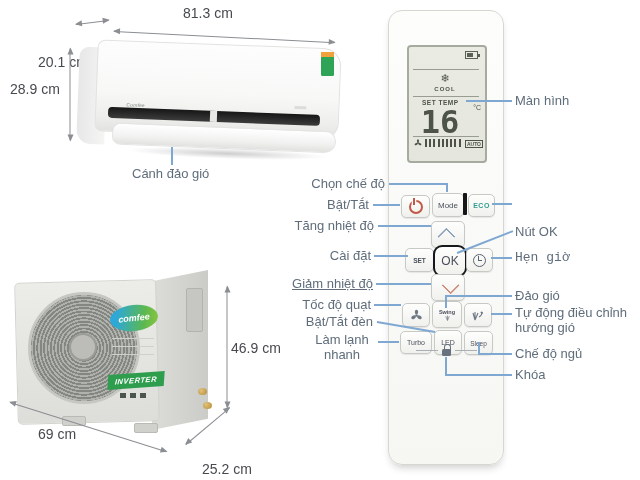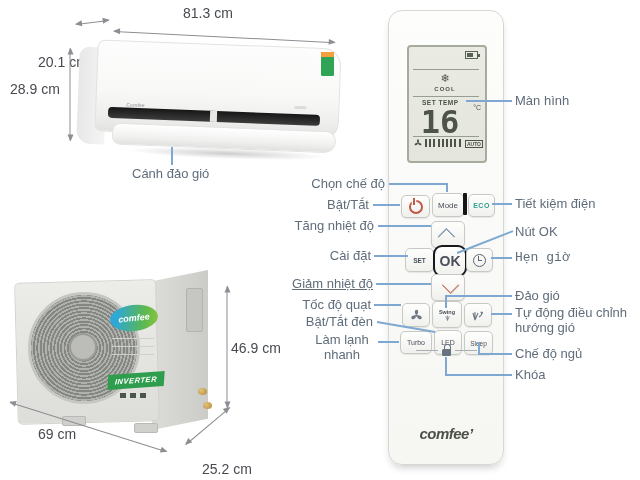--- a/index.html
+++ b/index.html
@@ -147,21 +147,21 @@
         <span>ECO</span>
       </div>
 
     <div class="btn" style="left:42px;top:210px;width:32px;height:25px;">
         <span class="chev up"></span>
       </div>
 
     <div class="btn" style="left:16px;top:237px;width:27px;height:22px;font-size:6.5px;font-weight:bold;">
         <span>SET</span>
       </div>
-    <div class="btn" style="left:44px;top:234px;width:30px;height:28px;border:2.5px solid #15181c;border-radius:9px;font-size:14px;font-weight:bold;">
+    <div class="btn" style="left:44px;top:234px;width:30px;height:28px;border:2.5px solid #15181c;border-radius:9px;font-size:12px;font-weight:normal;">
         <span>OK</span>
       </div>
     <div class="btn" style="left:77px;top:237px;width:25px;height:22px;">
         <span class="clock"></span>
       </div>
 
     <div class="btn" style="left:42px;top:263px;width:32px;height:25px;">
         <span class="chev down"></span>
       </div>
 
@@ -195,21 +195,20 @@
       </div>
     <div class="btn" style="left:75px;top:320px;width:27px;height:22px;font-size:6.5px;">
         <span>Sleep</span>
       </div>
 
     <div class="bracket" style="left:27px;top:339px;width:22px;"></div>
     <div class="bracket" style="left:66px;top:339px;width:22px;"></div>
     <span class="lockshackle" style="left:54.5px;top:333px;"></span>
     <span class="lockbody" style="left:53px;top:338px;"></span>
 
-    <div style="position:absolute;left:0;top:414px;width:114px;text-align:center;font-size:15px;font-weight:bold;font-style:italic;color:#4c5148;letter-spacing:-0.5px;">comfee’</div>
   </div>
 
   <div class="ln" style="left:389px;top:183px;width:58px;"></div>
   <div class="lnv" style="left:446px;top:183px;height:9px;"></div>
   <div class="ln" style="left:373px;top:204px;width:27px;"></div>
   <div class="ln" style="left:378px;top:225px;width:53px;"></div>
   <div class="ln" style="left:374px;top:255px;width:34px;"></div>
   <div class="ln" style="left:376px;top:283px;width:55px;"></div>
   <div class="ln" style="left:374px;top:304px;width:27px;"></div>
   <div class="lndiag" style="left:377px;top:321px;width:59px;transform:rotate(9.8deg);"></div>
@@ -230,21 +229,20 @@
   <div class="lbl" style="right:255px;top:176px;">Chọn chế độ</div>
   <div class="lbl" style="right:271px;top:197px;">Bật/Tắt</div>
   <div class="lbl" style="right:266px;top:218px;">Tăng nhiệt độ</div>
   <div class="lbl" style="right:269px;top:248px;">Cài đặt</div>
   <div class="lbl" style="right:267px;top:276px;text-decoration:underline;">Giảm nhiệt độ</div>
   <div class="lbl" style="right:269px;top:297px;">Tốc độ quạt</div>
   <div class="lbl" style="right:267px;top:314px;">Bật/Tắt đèn</div>
   <div class="lbl wrap" style="right:267px;top:332px;width:62px;text-align:center;">Làm lạnh nhanh</div>
 
   <div class="lbl" style="left:515px;top:93px;">Màn hình</div>
-  <div class="lbl" style="left:515px;top:196px;">Tiết kiệm điện</div>
   <div class="lbl" style="left:515px;top:224px;">Nút OK</div>
   <div class="lbl" style="left:515px;top:250px;font-family:Liberation Mono, monospace;">Hẹn giờ</div>
   <div class="lbl" style="left:515px;top:288px;">Đảo gió</div>
   <div class="lbl wrap" style="left:515px;top:305px;width:124px;">Tự động điều chỉnh hướng gió</div>
   <div class="lbl" style="left:515px;top:346px;">Chế độ ngủ</div>
   <div class="lbl" style="left:515px;top:367px;">Khóa</div>
 
 </div>
 
 </body></html>

